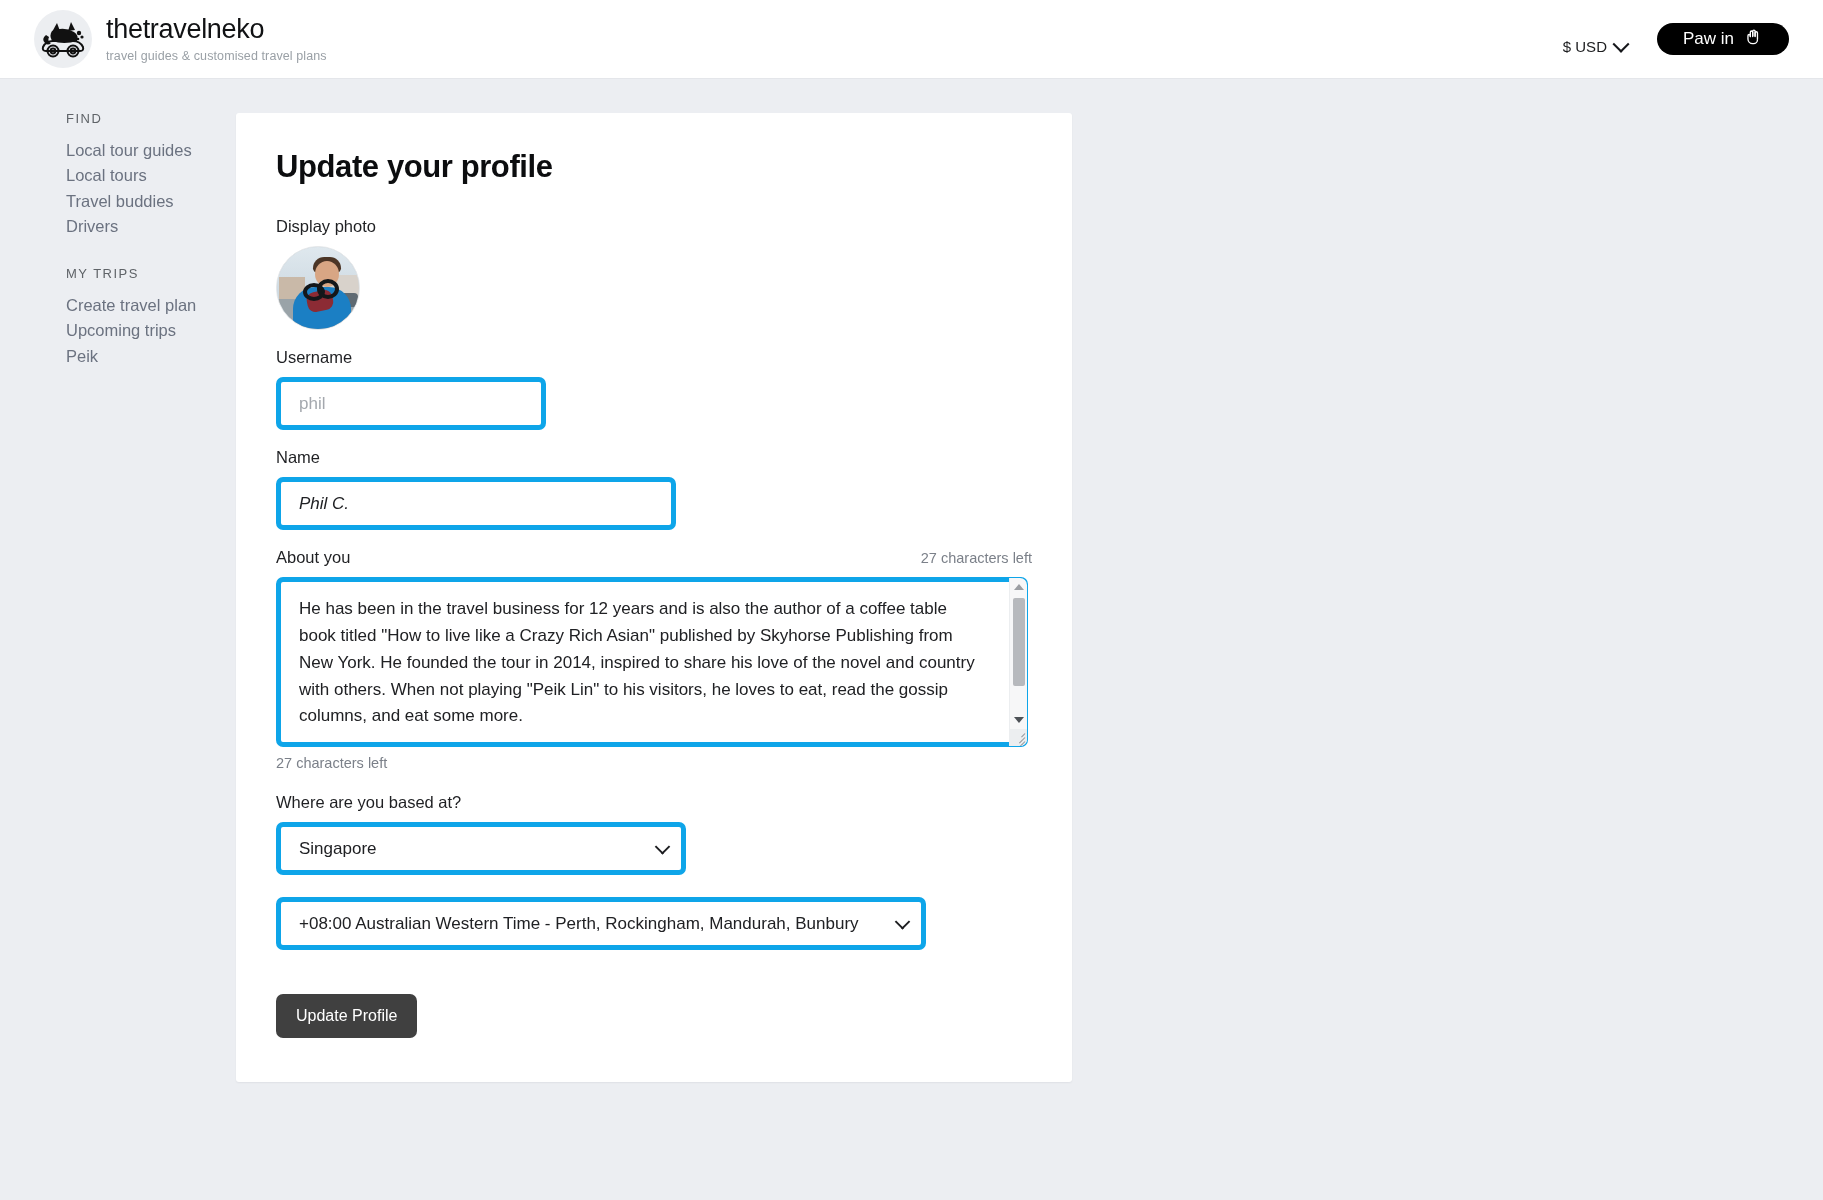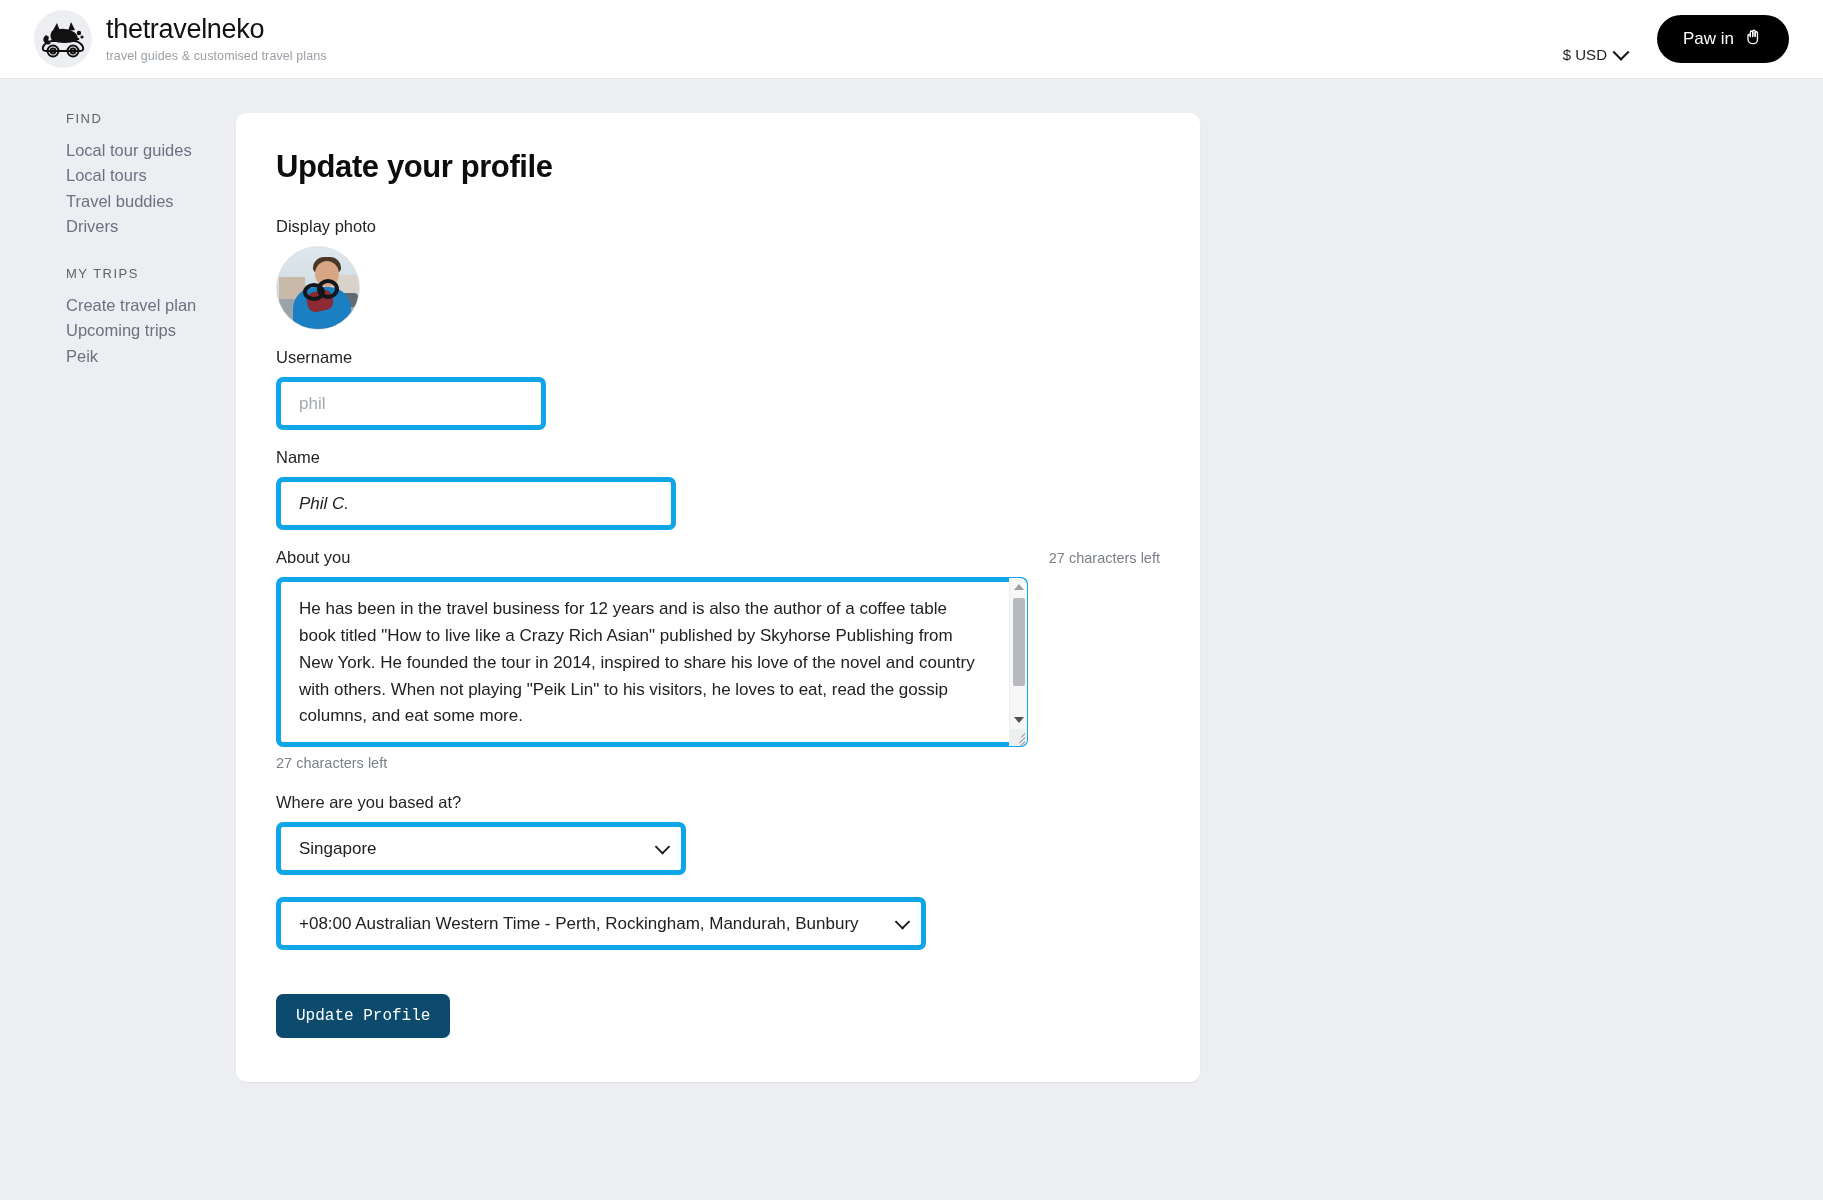--- a/index.html
+++ b/index.html
@@ -54,21 +54,21 @@
     width: 12px; height: 12px; display: inline-block;
     border-right: 2.3px solid #15161a;
     border-bottom: 2.3px solid #15161a;
     transform: rotate(45deg) translate(-2px,-2px);
   }
   .pawin-btn {
     background: #000000;
     color: #ffffff;
     border: none;
     border-radius: 999px;
-    height: 48px;
+    height: 32px;
     padding: 0 26px;
     font-size: 17px;
     font-family: "Liberation Sans", sans-serif;
     display: flex; align-items: center; gap: 10px;
     cursor: pointer;
   }
 
   
   .layout { display: flex; align-items: flex-start; }
   .sidebar {
@@ -90,23 +90,23 @@
     color: #6b7280;
     line-height: 1.42;
     text-decoration: none;
     cursor: pointer;
     padding: 1px 0;
   }
 
   
   .card {
     margin-top: 34px;
-    width: 964px;
+    width: 836px;
     background: #ffffff;
-    border-radius: 10px;
+    border-radius: 3px;
     box-shadow: 0 1px 2px rgba(16,24,40,0.06);
     padding: 36px 40px 44px 40px;
   }
   .page-title {
     font-size: 31px;
     font-weight: bold;
     letter-spacing: -0.4px;
     margin: 0 0 32px 0;
     color: #0c0d0f;
   }
@@ -211,28 +211,28 @@
     position: absolute; right: 18px; top: 50%;
     width: 11px; height: 11px;
     border-right: 2.1px solid #1c1d20;
     border-bottom: 2.1px solid #1c1d20;
     transform: translateY(-70%) rotate(45deg);
     pointer-events: none;
   }
 
   .submit-btn {
     margin-top: 26px;
-    background: #0c4a6e;
+    background: #404040;
     color: #ffffff;
     border: none;
     border-radius: 7px;
     height: 44px;
     padding: 0 20px;
     font-size: 16px;
-    font-family: Liberation Mono, monospace;
+    font-family: Liberation Sans, sans-serif;
     cursor: pointer;
   }
 
   
   .avatar {
     width: 84px; height: 84px;
     border-radius: 50%;
     overflow: hidden;
     border: 1px solid #e6e8ea;
     position: relative;

